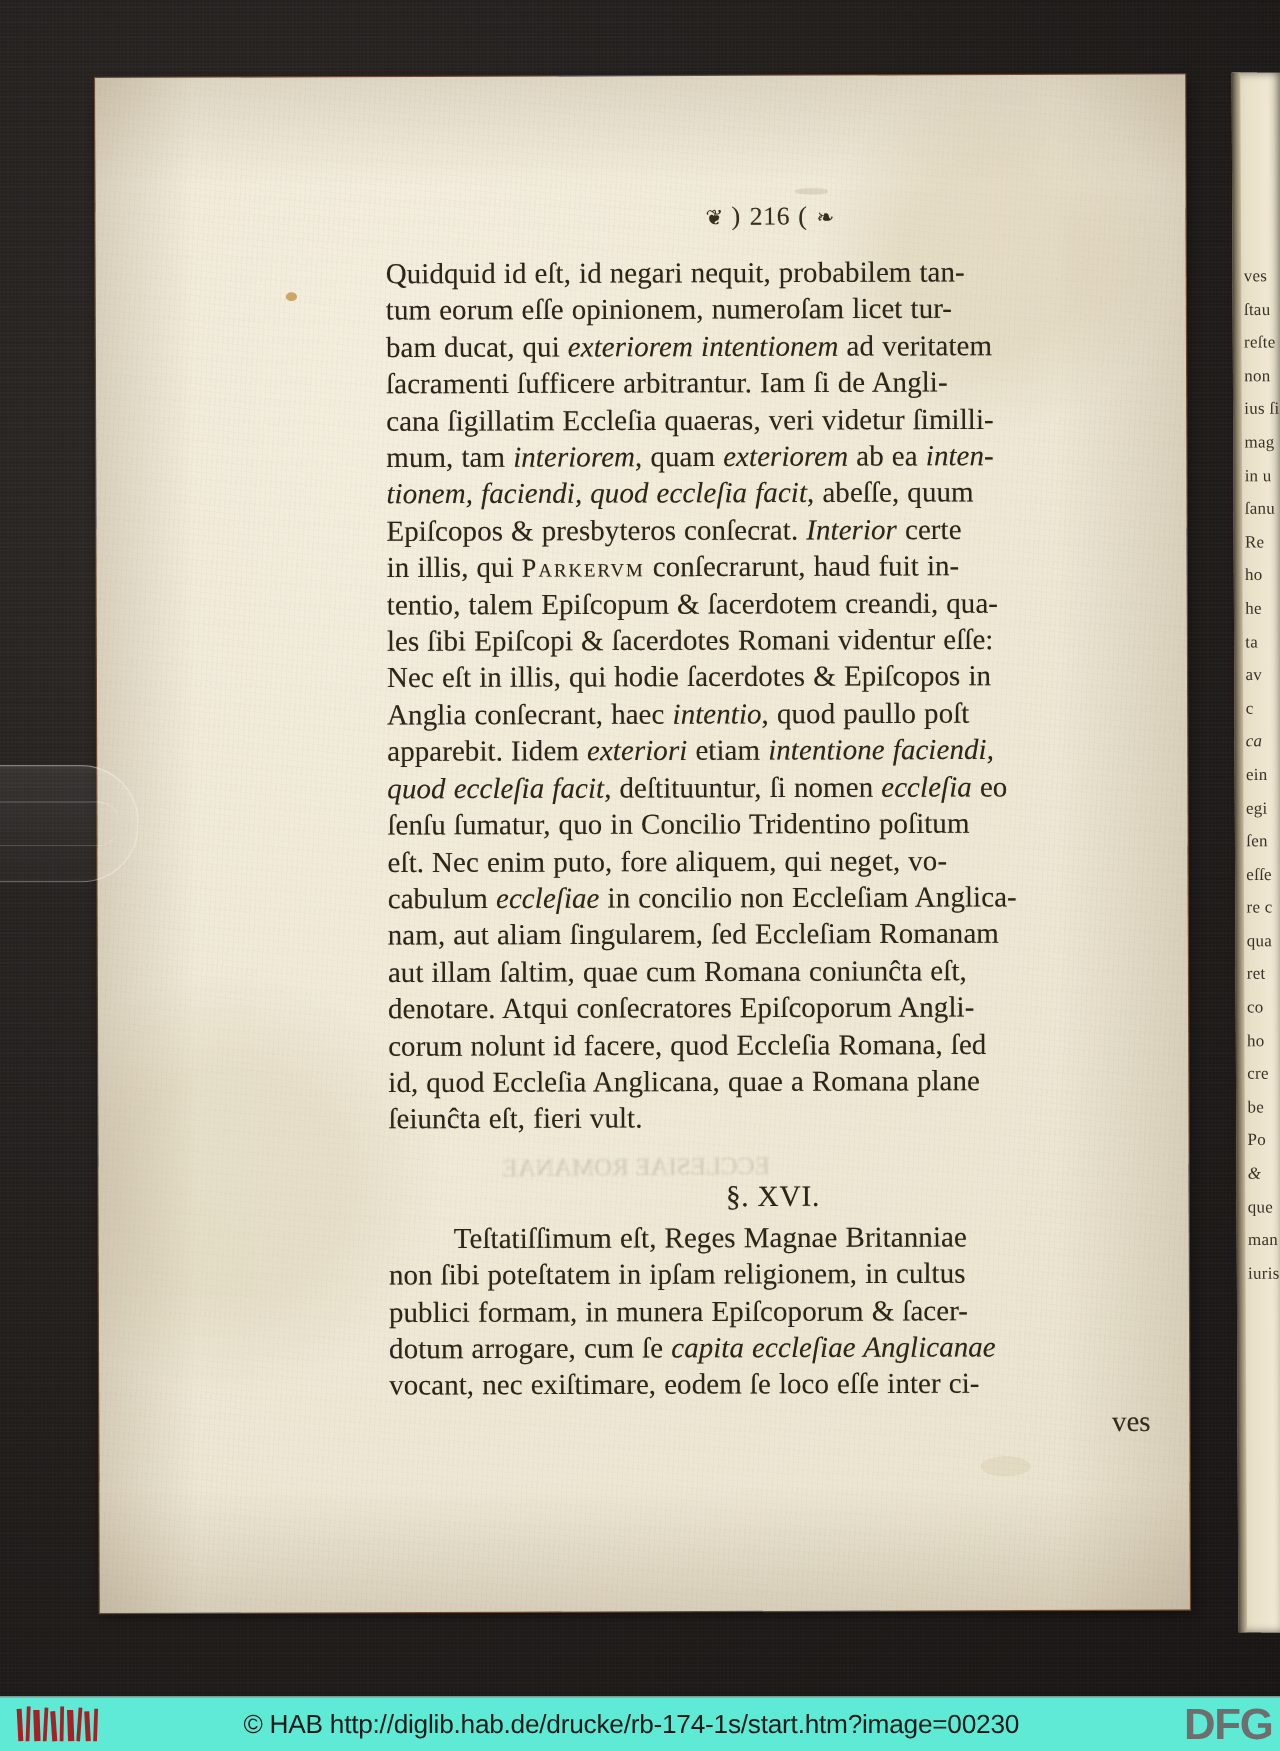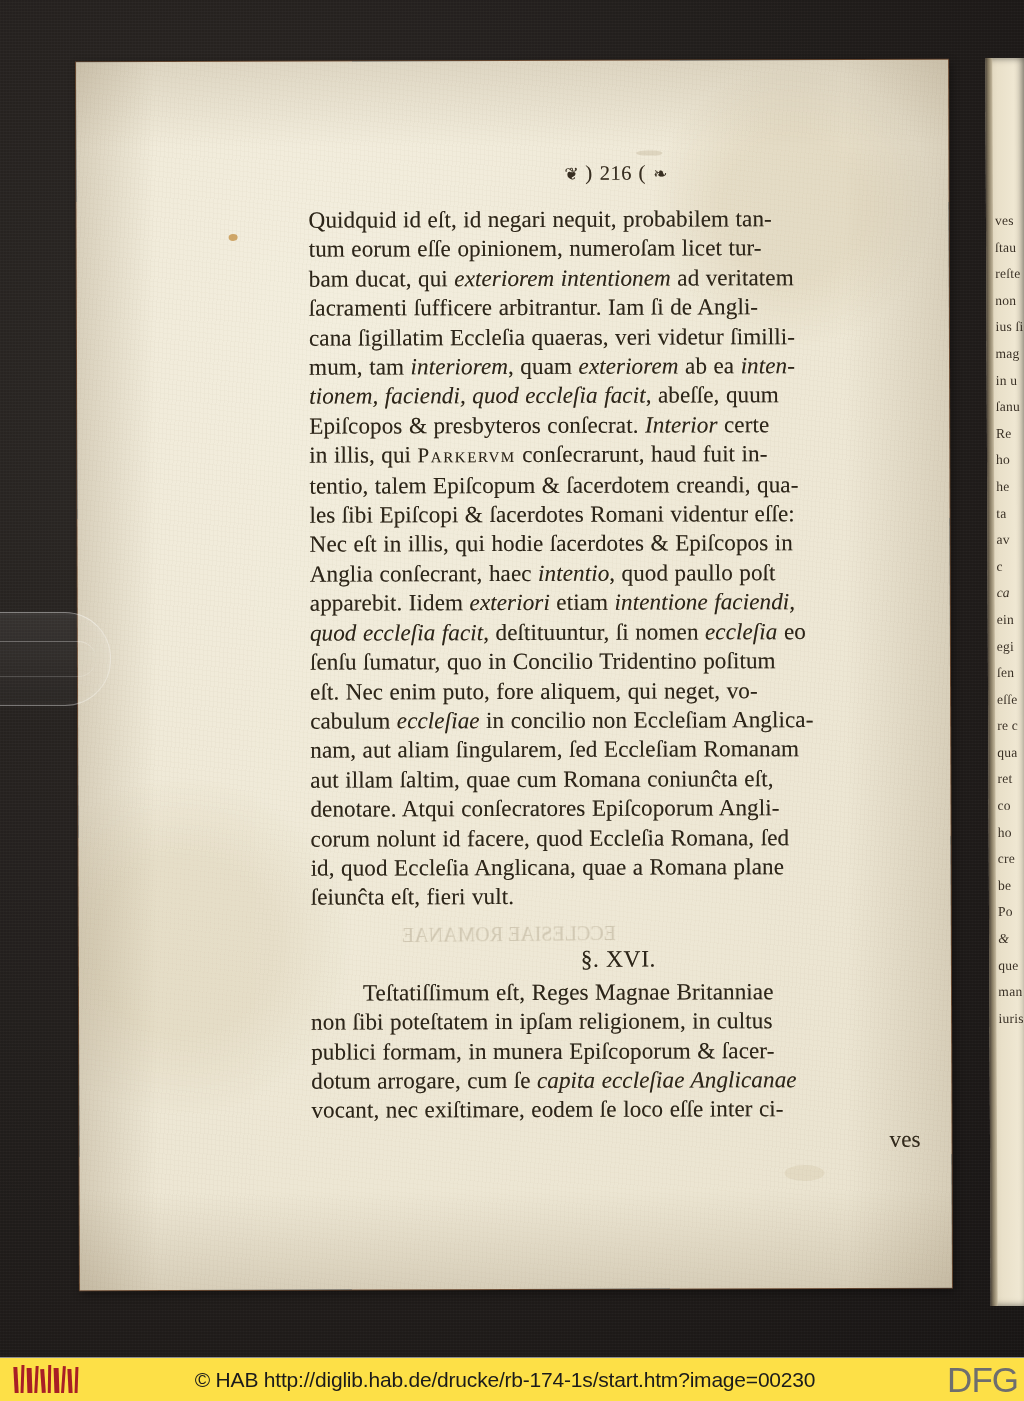--- a/index.html
+++ b/index.html
@@ -140,39 +140,39 @@
   .clamp-sheen{
     position:absolute;left:0;top:28px;width:104px;height:34px;
     border-top:1px solid rgba(255,255,255,.28);
     border-bottom:1px solid rgba(255,255,255,.18);
     border-radius:0 20px 20px 0;
   }
 
   
   .footer{
     position:absolute;left:0;bottom:0;width:1024px;height:43px;
-    background:#fde047;
+    background:#5eead4;
     display:flex;align-items:center;
     border-top:1px solid #8e8e8e;
   }
   .footer-credit{
     flex:1;text-align:center;
     font-family:"Liberation Sans", sans-serif;
     font-size:21px;color:#1b1b1b;letter-spacing:-.2px;
     white-space:nowrap;
   }
   .hab-logo{
     width:96px;height:43px;display:flex;align-items:center;
     justify-content:center;flex:0 0 auto;
   }
   .dfg-logo{
     width:104px;height:43px;display:flex;align-items:center;
     justify-content:flex-end;padding-right:6px;flex:0 0 auto;
     font-family:"Liberation Sans", sans-serif;
-    font-weight:normal;font-size:35px;color:#6e6e6e;letter-spacing:-1px;
+    font-weight:bold;font-size:35px;color:#6e6e6e;letter-spacing:-1px;
   }
 </style>
 </head>
 <body>
 
 <div class="scan-bg"></div>
 
 <div class="facing-page">
   <div class="facing-gutter"></div>
   <div class="facing-lines">

